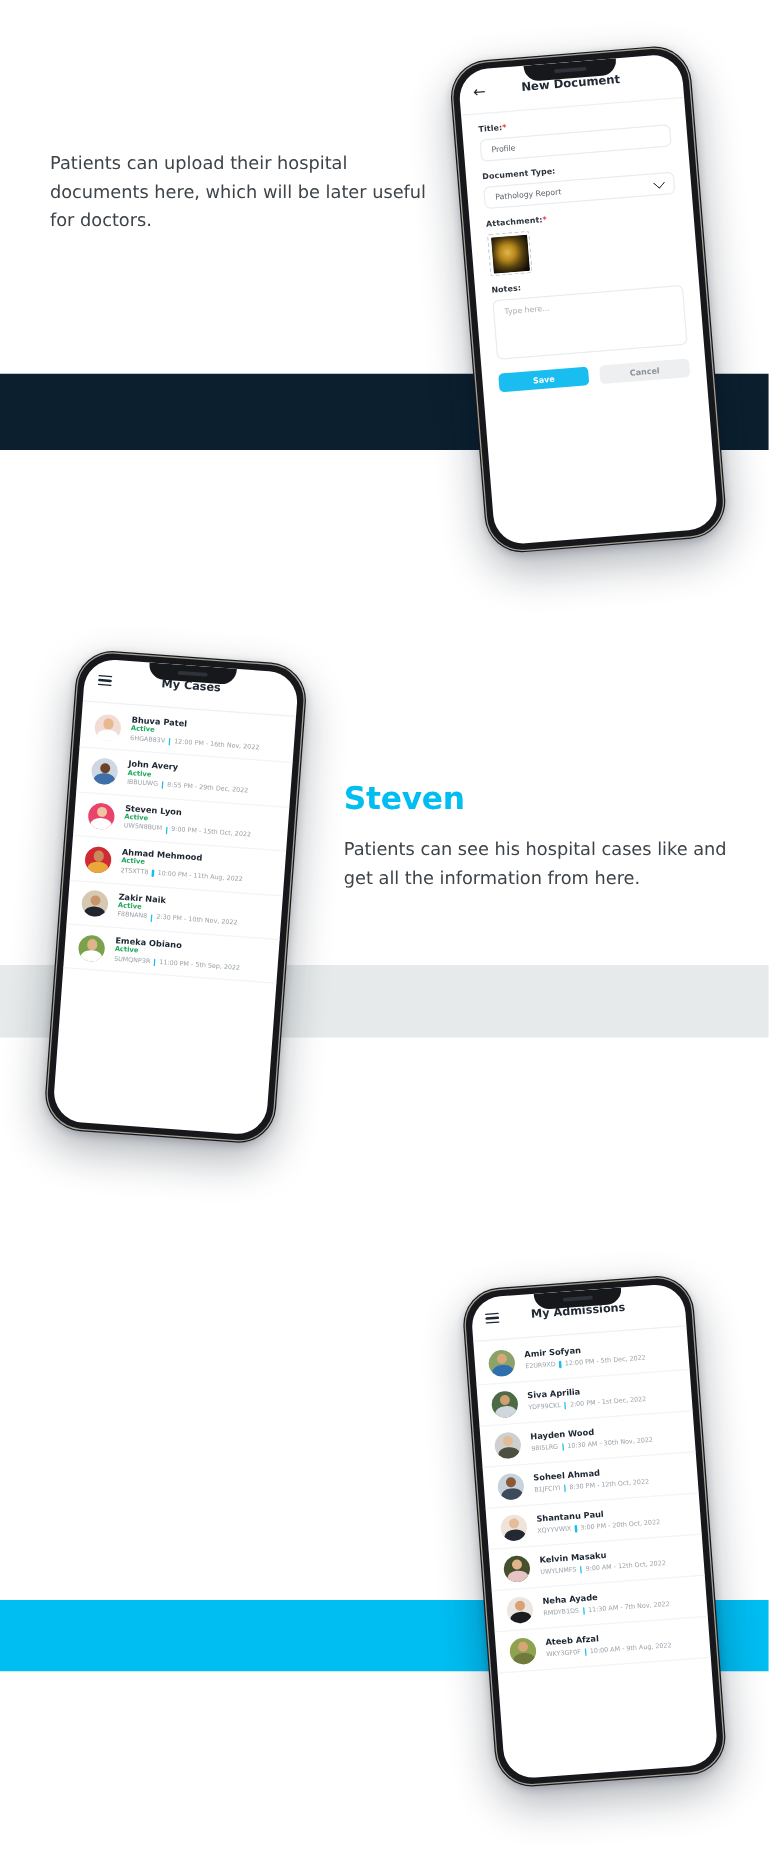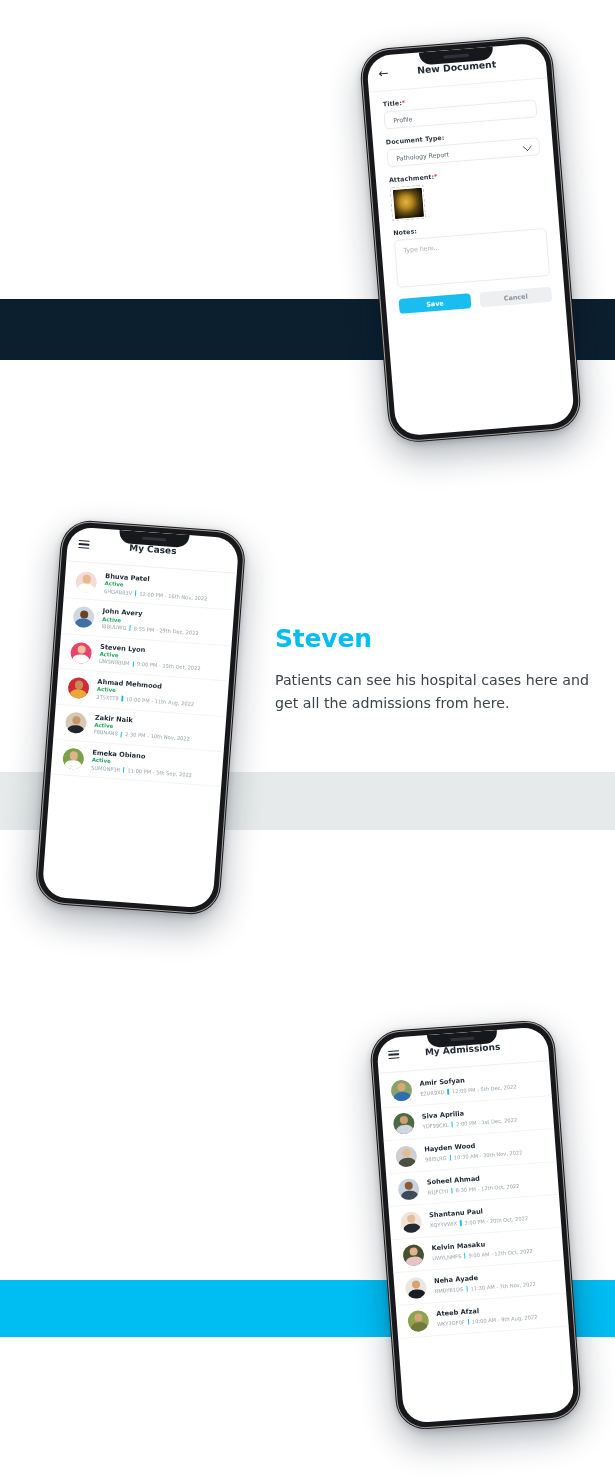--- a/index.html
+++ b/index.html
@@ -311,25 +311,26 @@
   #phone-adm .row-meta { font-size: 5.1px; }
 </style>
 </head>
 <body>
 
 <div class="band band-dark"></div>
 <div class="band band-gray"></div>
 <div class="band band-blue"></div>
 
 <div class="copy" id="copy-upload">
+  <p>Patients can upload their hospital documents here, which will be later useful for doctors.</p>
 </div>
 
 <div class="copy" id="copy-cases">
   <h2>Steven</h2>
-  <p>Patients can see his hospital cases here and get all the admissions from here.</p>
+  <p>Patients can see his hospital cases like and get all the information from here.</p>
 </div>
 
 <div class="copy" id="copy-admissions">
 </div>
 
 <div class="phone" id="phone-doc">
   <div class="screen">
     <div class="notch">
         <i></i>
       </div>

